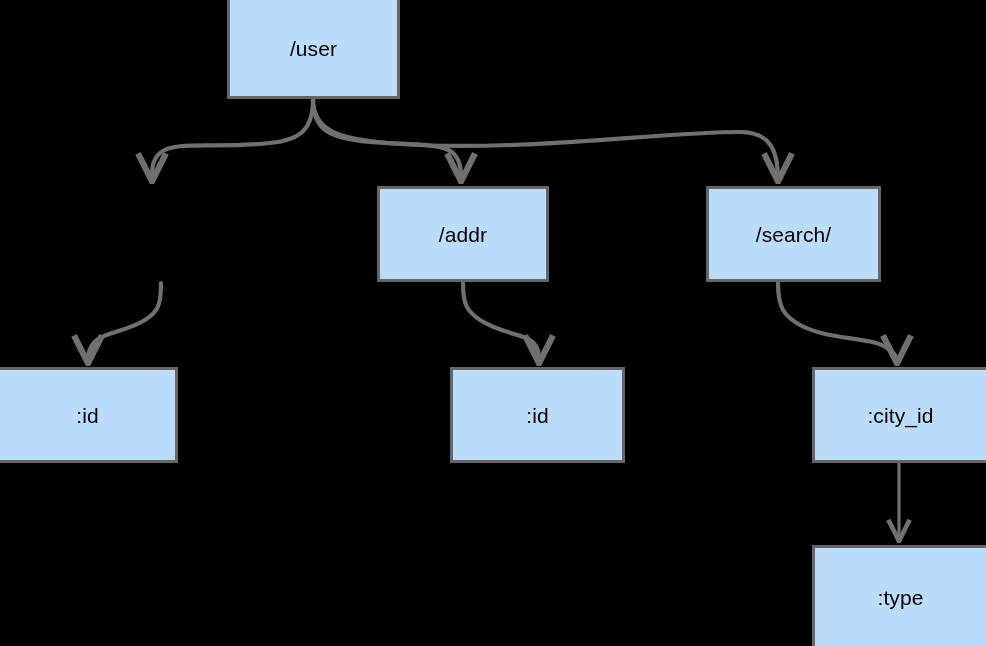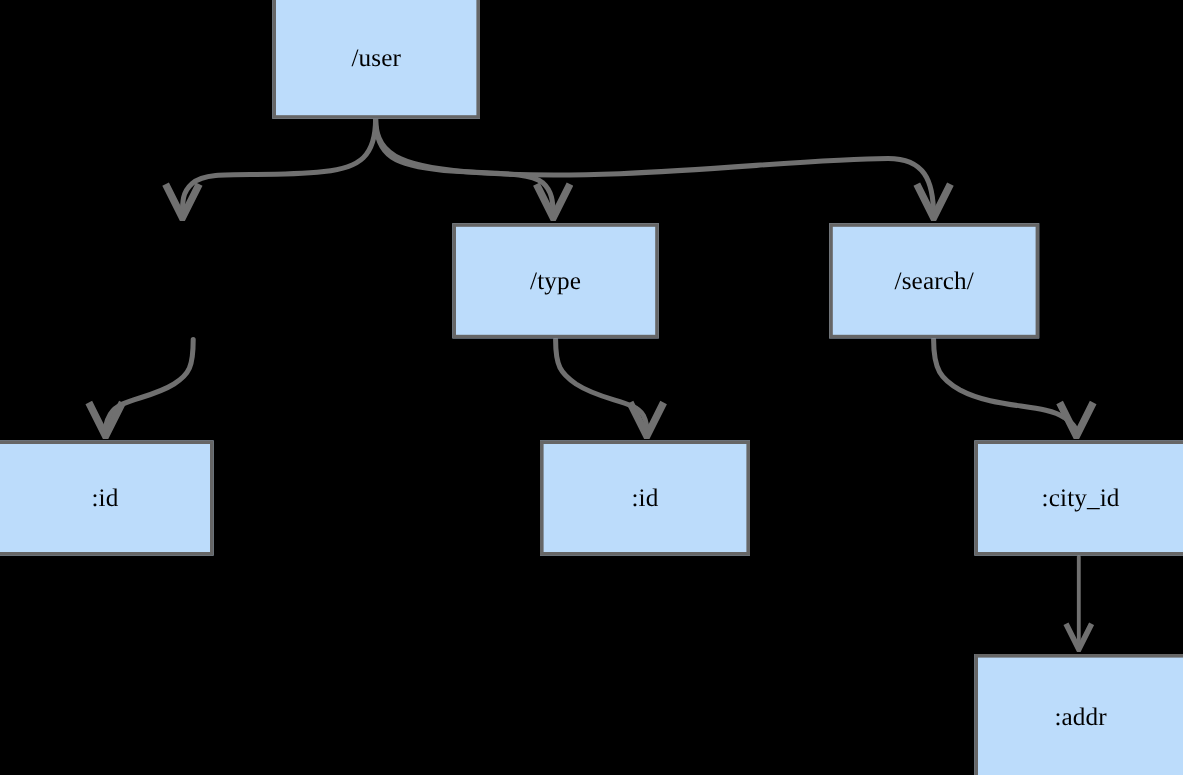--- a/index.html
+++ b/index.html
@@ -29,30 +29,30 @@
     background: #bcdcfb;
     border: 3px solid #666666;
     display: flex;
     align-items: center;
     justify-content: center;
     z-index: 2;
   }
   .node-label {
     color: #000000;
     font-size: 21px;
-    font-family: Liberation Serif, serif;
+    font-family: Liberation Sans, sans-serif;
     line-height: 1;
     letter-spacing: 0.1px;
     white-space: nowrap;
   }
   
   #node-user      { left: 227px; top: -3px;  width: 173px; height: 102px; }
   #node-info      { left: 73px;  top: 186px; width: 176px; height: 96px; }
   #node-addr      { left: 377px; top: 186px; width: 172px; height: 96px; }
-  #node-search    { left: 691px; top: 186px; width: 175px; height: 96px; }
+  #node-search    { left: 706px; top: 186px; width: 175px; height: 96px; }
   #node-id-1      { left: -3px;  top: 367px; width: 181px; height: 96px; }
   #node-id-2      { left: 450px; top: 367px; width: 175px; height: 96px; }
   #node-city-id   { left: 812px; top: 367px; width: 177px; height: 96px; }
   #node-type      { left: 812px; top: 545px; width: 177px; height: 104px; }
 </style>
 </head>
 <body>
 
 <div id="canvas">
 
@@ -80,36 +80,36 @@
       <path stroke-width="3.2" d="M 899 464 L 899 540" marker-end="url(#arrowhead)"></path>
     </g>
   </svg>
 
   <div class="node" id="node-user">
     <span class="node-label">/user</span>
   </div>
 
 
   <div class="node" id="node-addr">
-    <span class="node-label">/type</span>
+    <span class="node-label">/addr</span>
   </div>
 
   <div class="node" id="node-search">
     <span class="node-label">/search/</span>
   </div>
 
   <div class="node" id="node-id-1">
     <span class="node-label">:id</span>
   </div>
 
   <div class="node" id="node-id-2">
     <span class="node-label">:id</span>
   </div>
 
   <div class="node" id="node-city-id">
     <span class="node-label">:city_id</span>
   </div>
 
   <div class="node" id="node-type">
-    <span class="node-label">:addr</span>
+    <span class="node-label">:type</span>
   </div>
 
 </div>
 
 </body></html>

